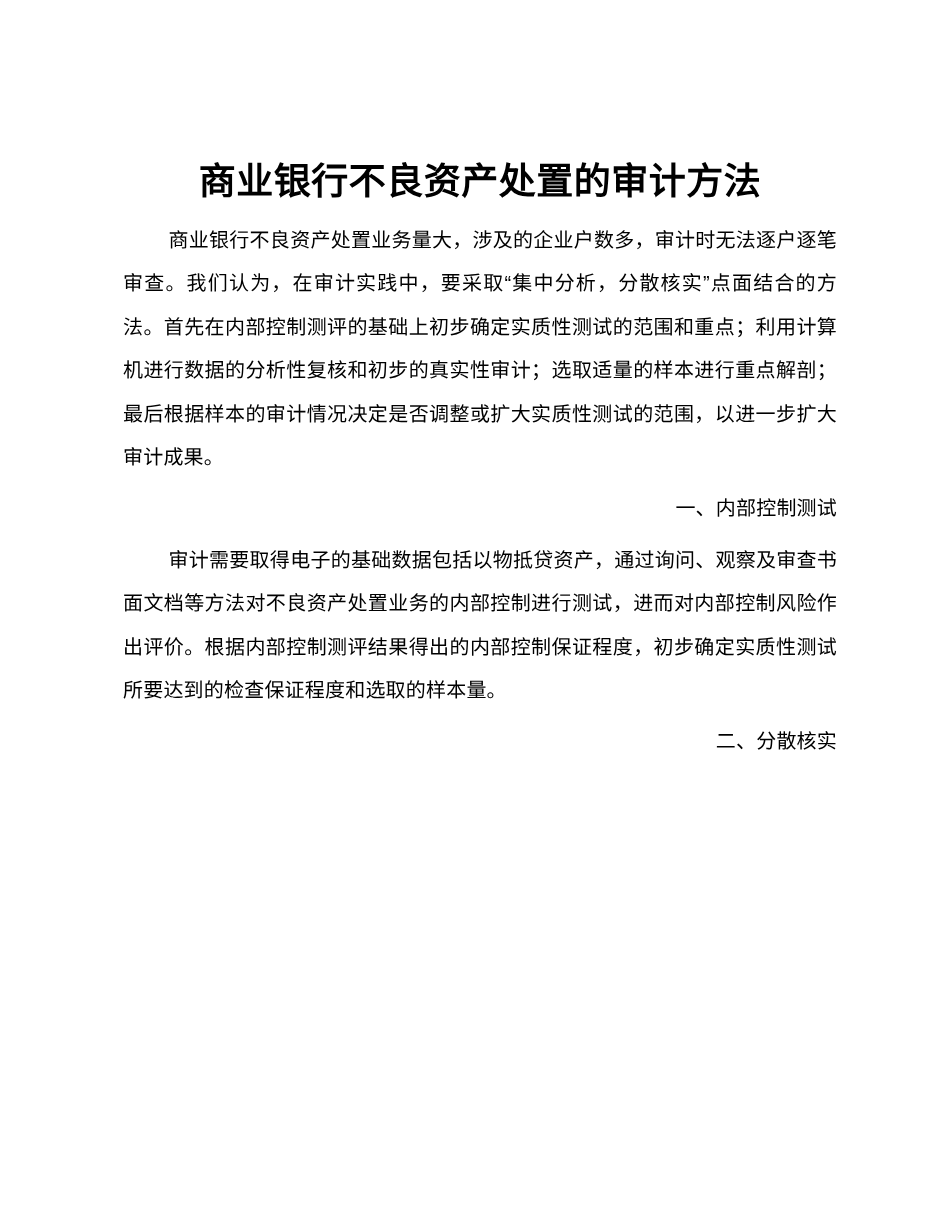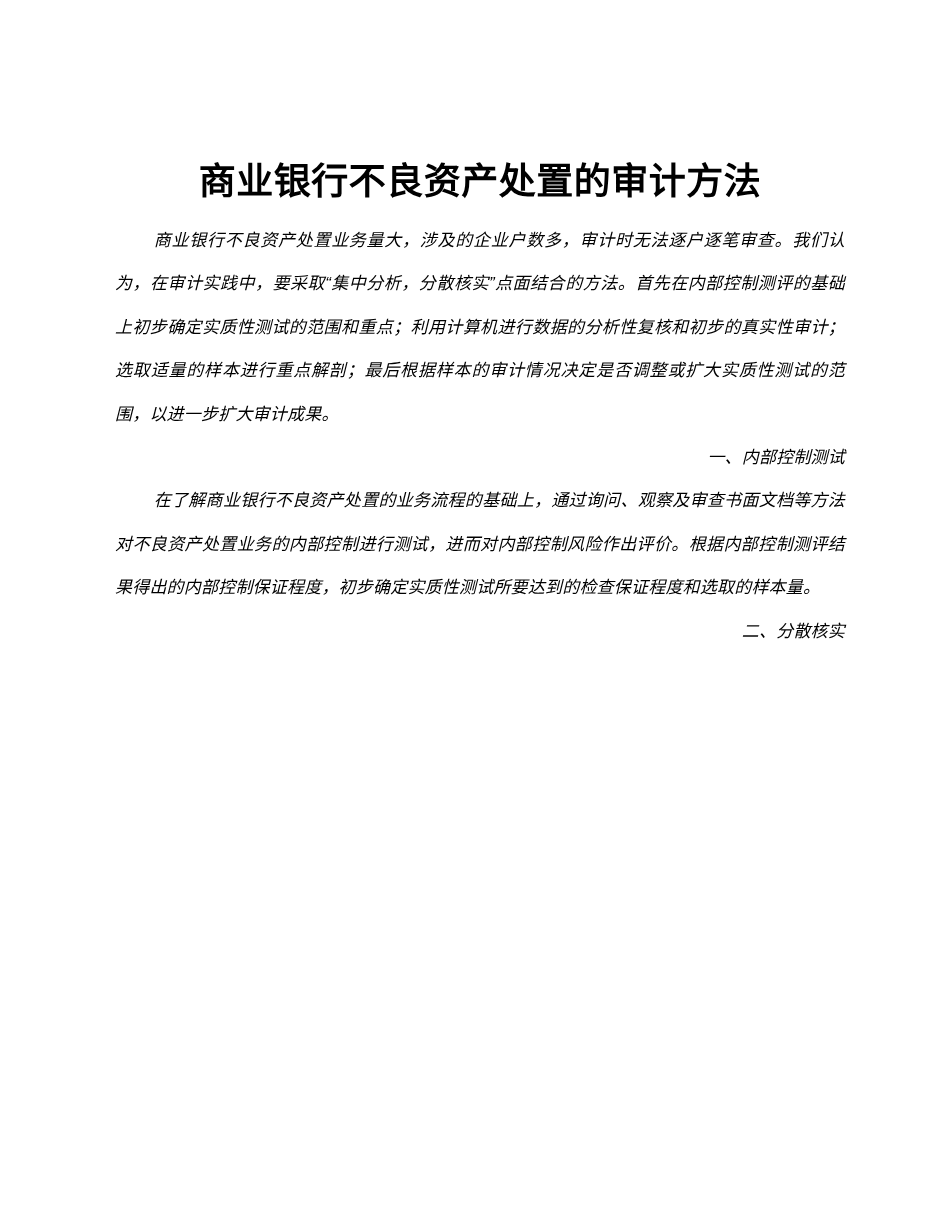--- a/index.html
+++ b/index.html
@@ -27,41 +27,40 @@
     font-weight: 700;
     line-height: 47px;
     text-align: center;
     color: #000000;
     letter-spacing: 0.5px;
   }
   .doc-body {
     width: 730px;
   }
   .para, .heading {
-    margin: 0;
-    font-size: 17px;
+    margin: 8px;
+    font-size: 20px;
     line-height: 43.4px;
     font-weight: 500;
     color: #000000;
     text-indent: 2.28em;
     letter-spacing: 0.2px;
-    font-style: italic;
   }
   .para {
     text-align: justify;
     text-justify: inter-character;
   }
   .heading {
     text-align: right;
   }
 </style>
 </head>
 <body>
 
 <div class="page">
   <h1 class="doc-title">商业银行不良资产处置的审计方法</h1>
   <div class="doc-body" id="doc-body">
       <p class="para">商业银行不良资产处置业务量大，涉及的企业户数多，审计时无法逐户逐笔审查。我们认为，在审计实践中，要采取“集中分析，分散核实”点面结合的方法。首先在内部控制测评的基础上初步确定实质性测试的范围和重点；利用计算机进行数据的分析性复核和初步的真实性审计；选取适量的样本进行重点解剖；最后根据样本的审计情况决定是否调整或扩大实质性测试的范围，以进一步扩大审计成果。</p>
       <p class="heading">一、内部控制测试</p>
-      <p class="para">在了解商业银行不良资产处置的业务流程的基础上，通过询问、观察及审查书面文档等方法对不良资产处置业务的内部控制进行测试，进而对内部控制风险作出评价。根据内部控制测评结果得出的内部控制保证程度，初步确定实质性测试所要达到的检查保证程度和选取的样本量。</p>
+      <p class="para">审计需要取得电子的基础数据包括以物抵贷资产，通过询问、观察及审查书面文档等方法对不良资产处置业务的内部控制进行测试，进而对内部控制风险作出评价。根据内部控制测评结果得出的内部控制保证程度，初步确定实质性测试所要达到的检查保证程度和选取的样本量。</p>
       <p class="heading">二、分散核实</p>
     </div>
 </div>
 
 </body></html>

